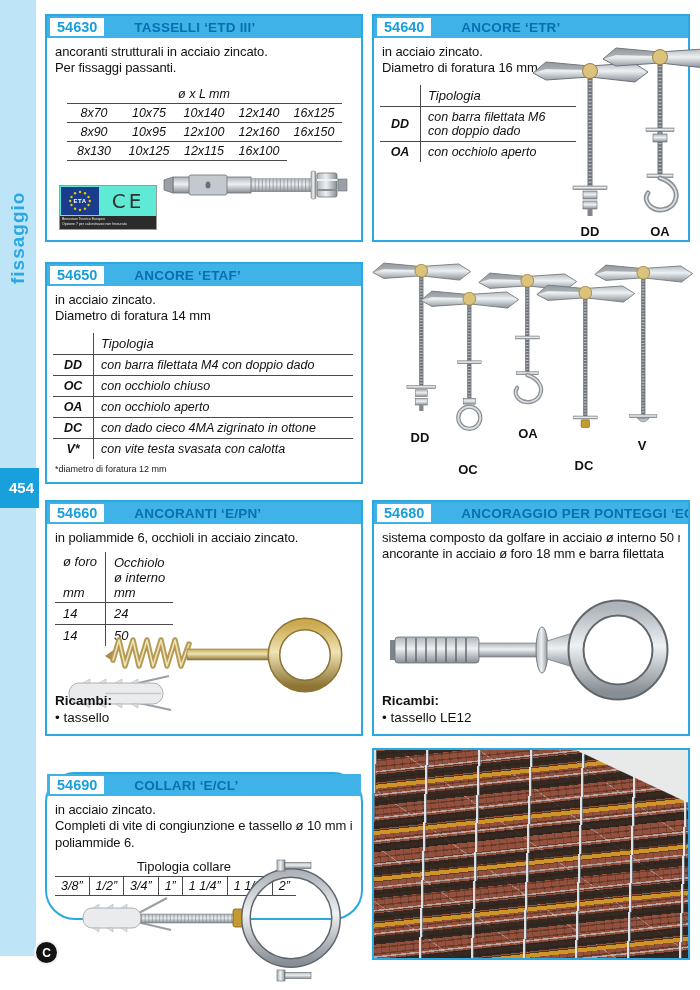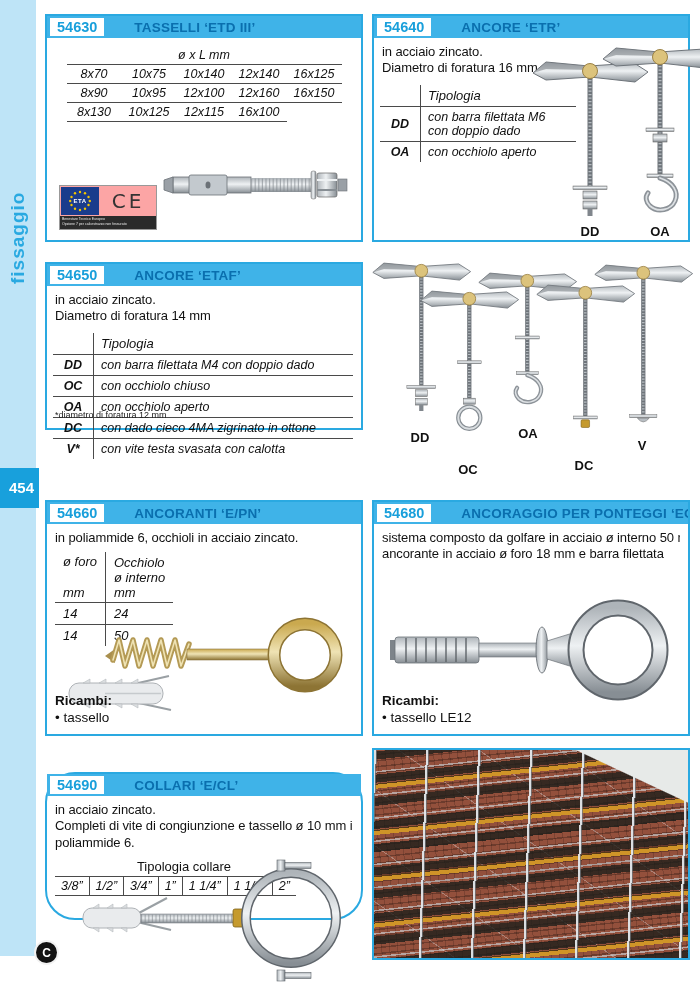--- a/index.html
+++ b/index.html
@@ -79,21 +79,21 @@
       repeating-linear-gradient(-6deg, rgba(28,30,26,.78) 0 8px, transparent 8px 23px),
       repeating-linear-gradient(-6deg, rgba(0,0,0,.26) 0 1.5px, transparent 1.5px 6px),
       repeating-linear-gradient(84deg, rgba(0,0,0,.16) 0 1px, transparent 1px 8px),
       repeating-linear-gradient(35deg, rgba(225,229,233,.35) 0 1px, transparent 1px 46px);
   }
   .photo-sky{
     position:absolute;right:0;top:0;width:42%;height:30%;
     background:linear-gradient(to bottom left,#e7eae8 0%,#e7eae8 42%,transparent 43%);
   }
   
-  .cert{position:absolute;left:12px;bottom:10px;width:96px;height:43px;border:1px solid #999;background:#fca5a5;}
+  .cert{position:absolute;left:12px;bottom:10px;width:96px;height:43px;border:1px solid #999;background:#5eead4;}
   .cert-top{display:flex;height:30px;}
   .cert-flag{width:38px;height:28px;background:#1a3c8c;margin:1px;position:relative;}
   .cert-flag svg{position:absolute;inset:0;}
   .cert-eta{
     position:absolute;inset:0;display:flex;align-items:center;justify-content:center;
     color:#fff;font-size:6px;font-weight:bold;letter-spacing:.5px;
   }
   .cert-ce{
     flex:1;display:flex;align-items:center;justify-content:center;
     font-size:20px;color:#333;letter-spacing:3px;font-family:"DejaVu Sans", sans-serif;
@@ -156,20 +156,24 @@
 <div class="sidebar">
   <div class="sidebar-label">fissaggio</div>
 </div>
 <div class="page-badge">454</div>
 <div class="corner-mark">C</div>
 
 <div class="box" style="left:45px;top:14px;width:318px;height:228px;">
   <div class="hdr">
     <span class="code">54630</span>
     <span class="title">TASSELLI ‘ETD III’</span>
+  </div>
+  <div class="desc">
+    <div>ancoranti strutturali in acciaio zincato.</div>
+    <div>Per fissaggi passanti.</div>
   </div>
   <table class="t630">
     <tbody>
         <tr>
       <th colspan="5">ø x L mm</th>
     </tr>
     <tr>
       <td>8x70</td>
       <td>10x75</td>
       <td>10x140</td>
@@ -275,21 +279,21 @@
     <line x1="58" y1="24" x2="58" y2="132" stroke="#b6bcc1" stroke-width="3" stroke-dasharray="1.3 2.2"></line>
     <rect x="44" y="86" width="28" height="3.5" fill="url(#gSteel)" stroke="#666" stroke-width=".5"></rect>
     <rect x="51" y="92" width="14" height="8" fill="url(#gSteel)" stroke="#666" stroke-width=".6"></rect>
     <use href="#symWings" x="0" y="0"></use>
     <use href="#symEndOA" transform="translate(58,132)"></use>
   </svg>
   <div class="img-label" style="left:196px;top:208px;">DD</div>
   <div class="img-label" style="left:266px;top:208px;">OA</div>
 </div>
 
-<div class="box" style="left:45px;top:262px;width:318px;height:168px;">
+<div class="box" style="left:45px;top:262px;width:318px;height:222px;">
   <div class="hdr">
     <span class="code">54650</span>
     <span class="title">ANCORE ‘ETAF’</span>
   </div>
   <div class="desc">
     <div>in acciaio zincato.</div>
     <div>Diametro di foratura 14 mm</div>
   </div>
   <table class="tTip" style="width:300px;">
     <tbody>

